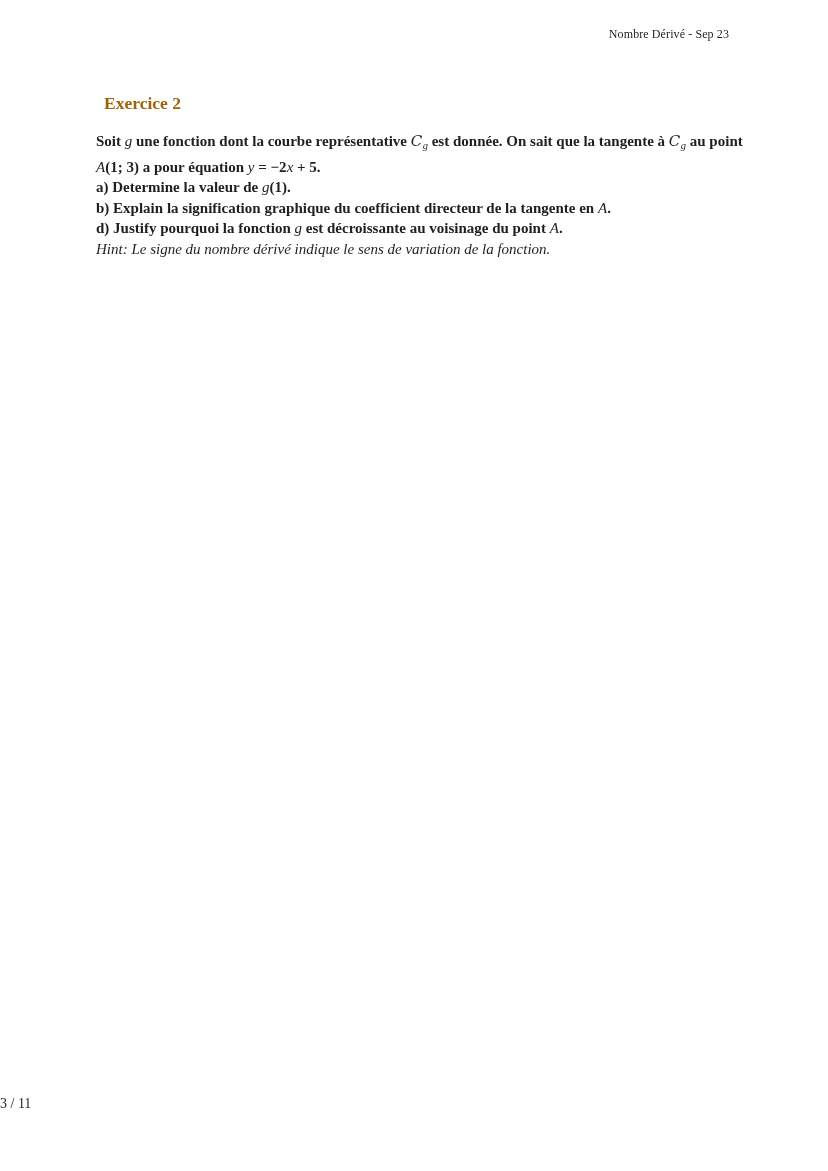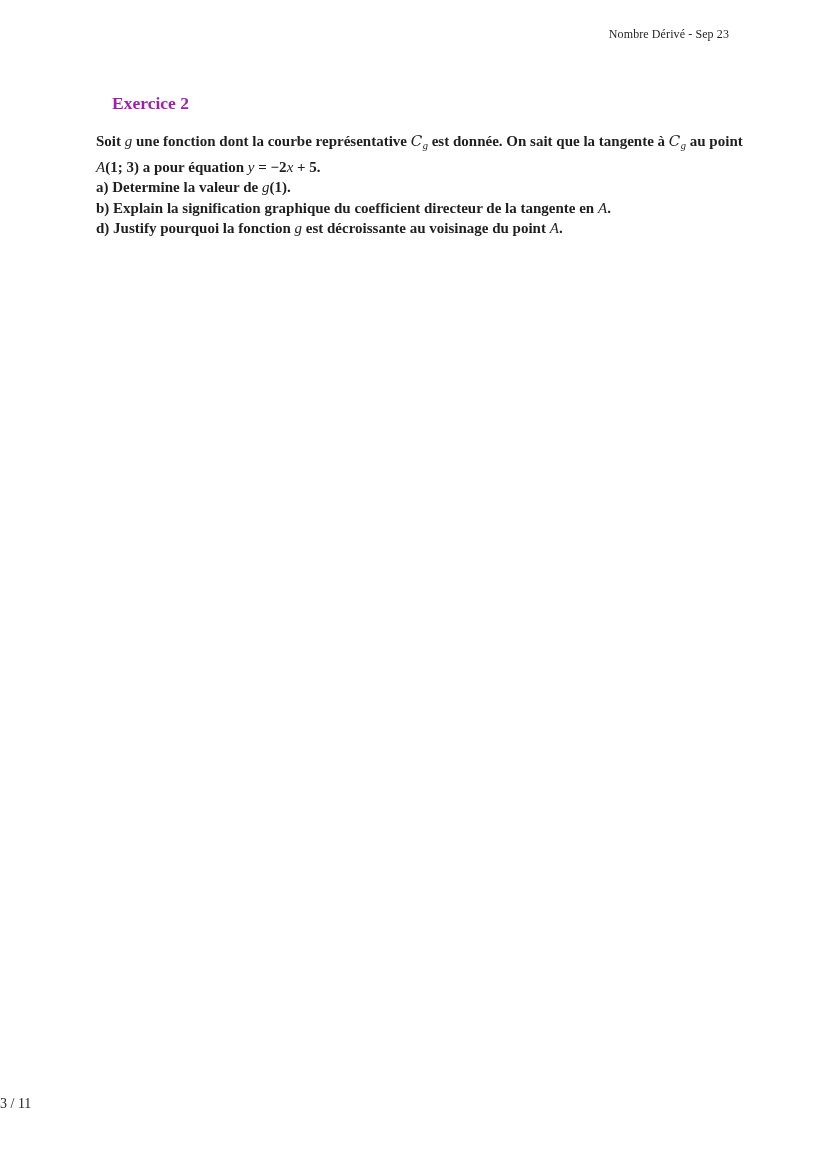--- a/index.html
+++ b/index.html
@@ -23,24 +23,24 @@
     left: 8px;
     right: 99px;
     text-align: right;
     font-size: 12px;
     letter-spacing: 0.1px;
     color: #1f1f1f;
   }
   .exercise-title {
     position: absolute;
     top: 93px;
-    left: 112px;
+    left: 104px;
     font-size: 17.5px;
     font-weight: bold;
-    color: #a21caf;
+    color: #a16207;
   }
   .exercise-body {
     position: absolute;
     top: 131px;
     left: 96px;
     width: 648px;
     font-size: 15px;
     line-height: 20.5px;
     color: #1f1f1f;
   }
@@ -77,17 +77,18 @@
   <div class="header-right">Nombre Dérivé - Sep 23</div>
 
   <div class="exercise-title">Exercice 2</div>
 
   <div class="exercise-body">
       <div class="text-line"><span class="seg rm">Soit </span><span class="seg mi">g</span><span class="seg rm"> une fonction dont la courbe représentative </span><span class="seg cal">C</span><span class="seg sub">g</span><span class="seg rm"> est donnée. On sait que la tangente à </span><span class="seg cal">C</span><span class="seg sub">g</span><span class="seg rm"> au point</span></div>
       <div class="text-line"><span class="seg mi">A</span><span class="seg rm">(1; 3)</span><span class="seg rm"> a pour équation </span><span class="seg mi">y</span><span class="seg rm"> = −2</span><span class="seg mi">x</span><span class="seg rm"> + 5.</span></div>
       <div class="text-line"><span class="seg rm">a) </span><span class="seg b">Determine</span><span class="seg rm"> la valeur de </span><span class="seg mi">g</span><span class="seg rm">(1).</span></div>
       <div class="text-line"><span class="seg rm">b) </span><span class="seg b">Explain</span><span class="seg rm"> la signification graphique du coefficient directeur de la tangente en </span><span class="seg mi">A</span><span class="seg rm">.</span></div>
       <div class="text-line"><span class="seg rm">d) </span><span class="seg b">Justify</span><span class="seg rm"> pourquoi la fonction </span><span class="seg mi">g</span><span class="seg rm"> est décroissante au voisinage du point </span><span class="seg mi">A</span><span class="seg rm">.</span></div>
+      <div class="text-line"><span class="seg i">Hint: Le signe du nombre dérivé indique le sens de variation de la fonction.</span></div>
     </div>
 
   <div class="footer-pagenum">3 / 11</div>
 
 </div>
 
 </body></html>

